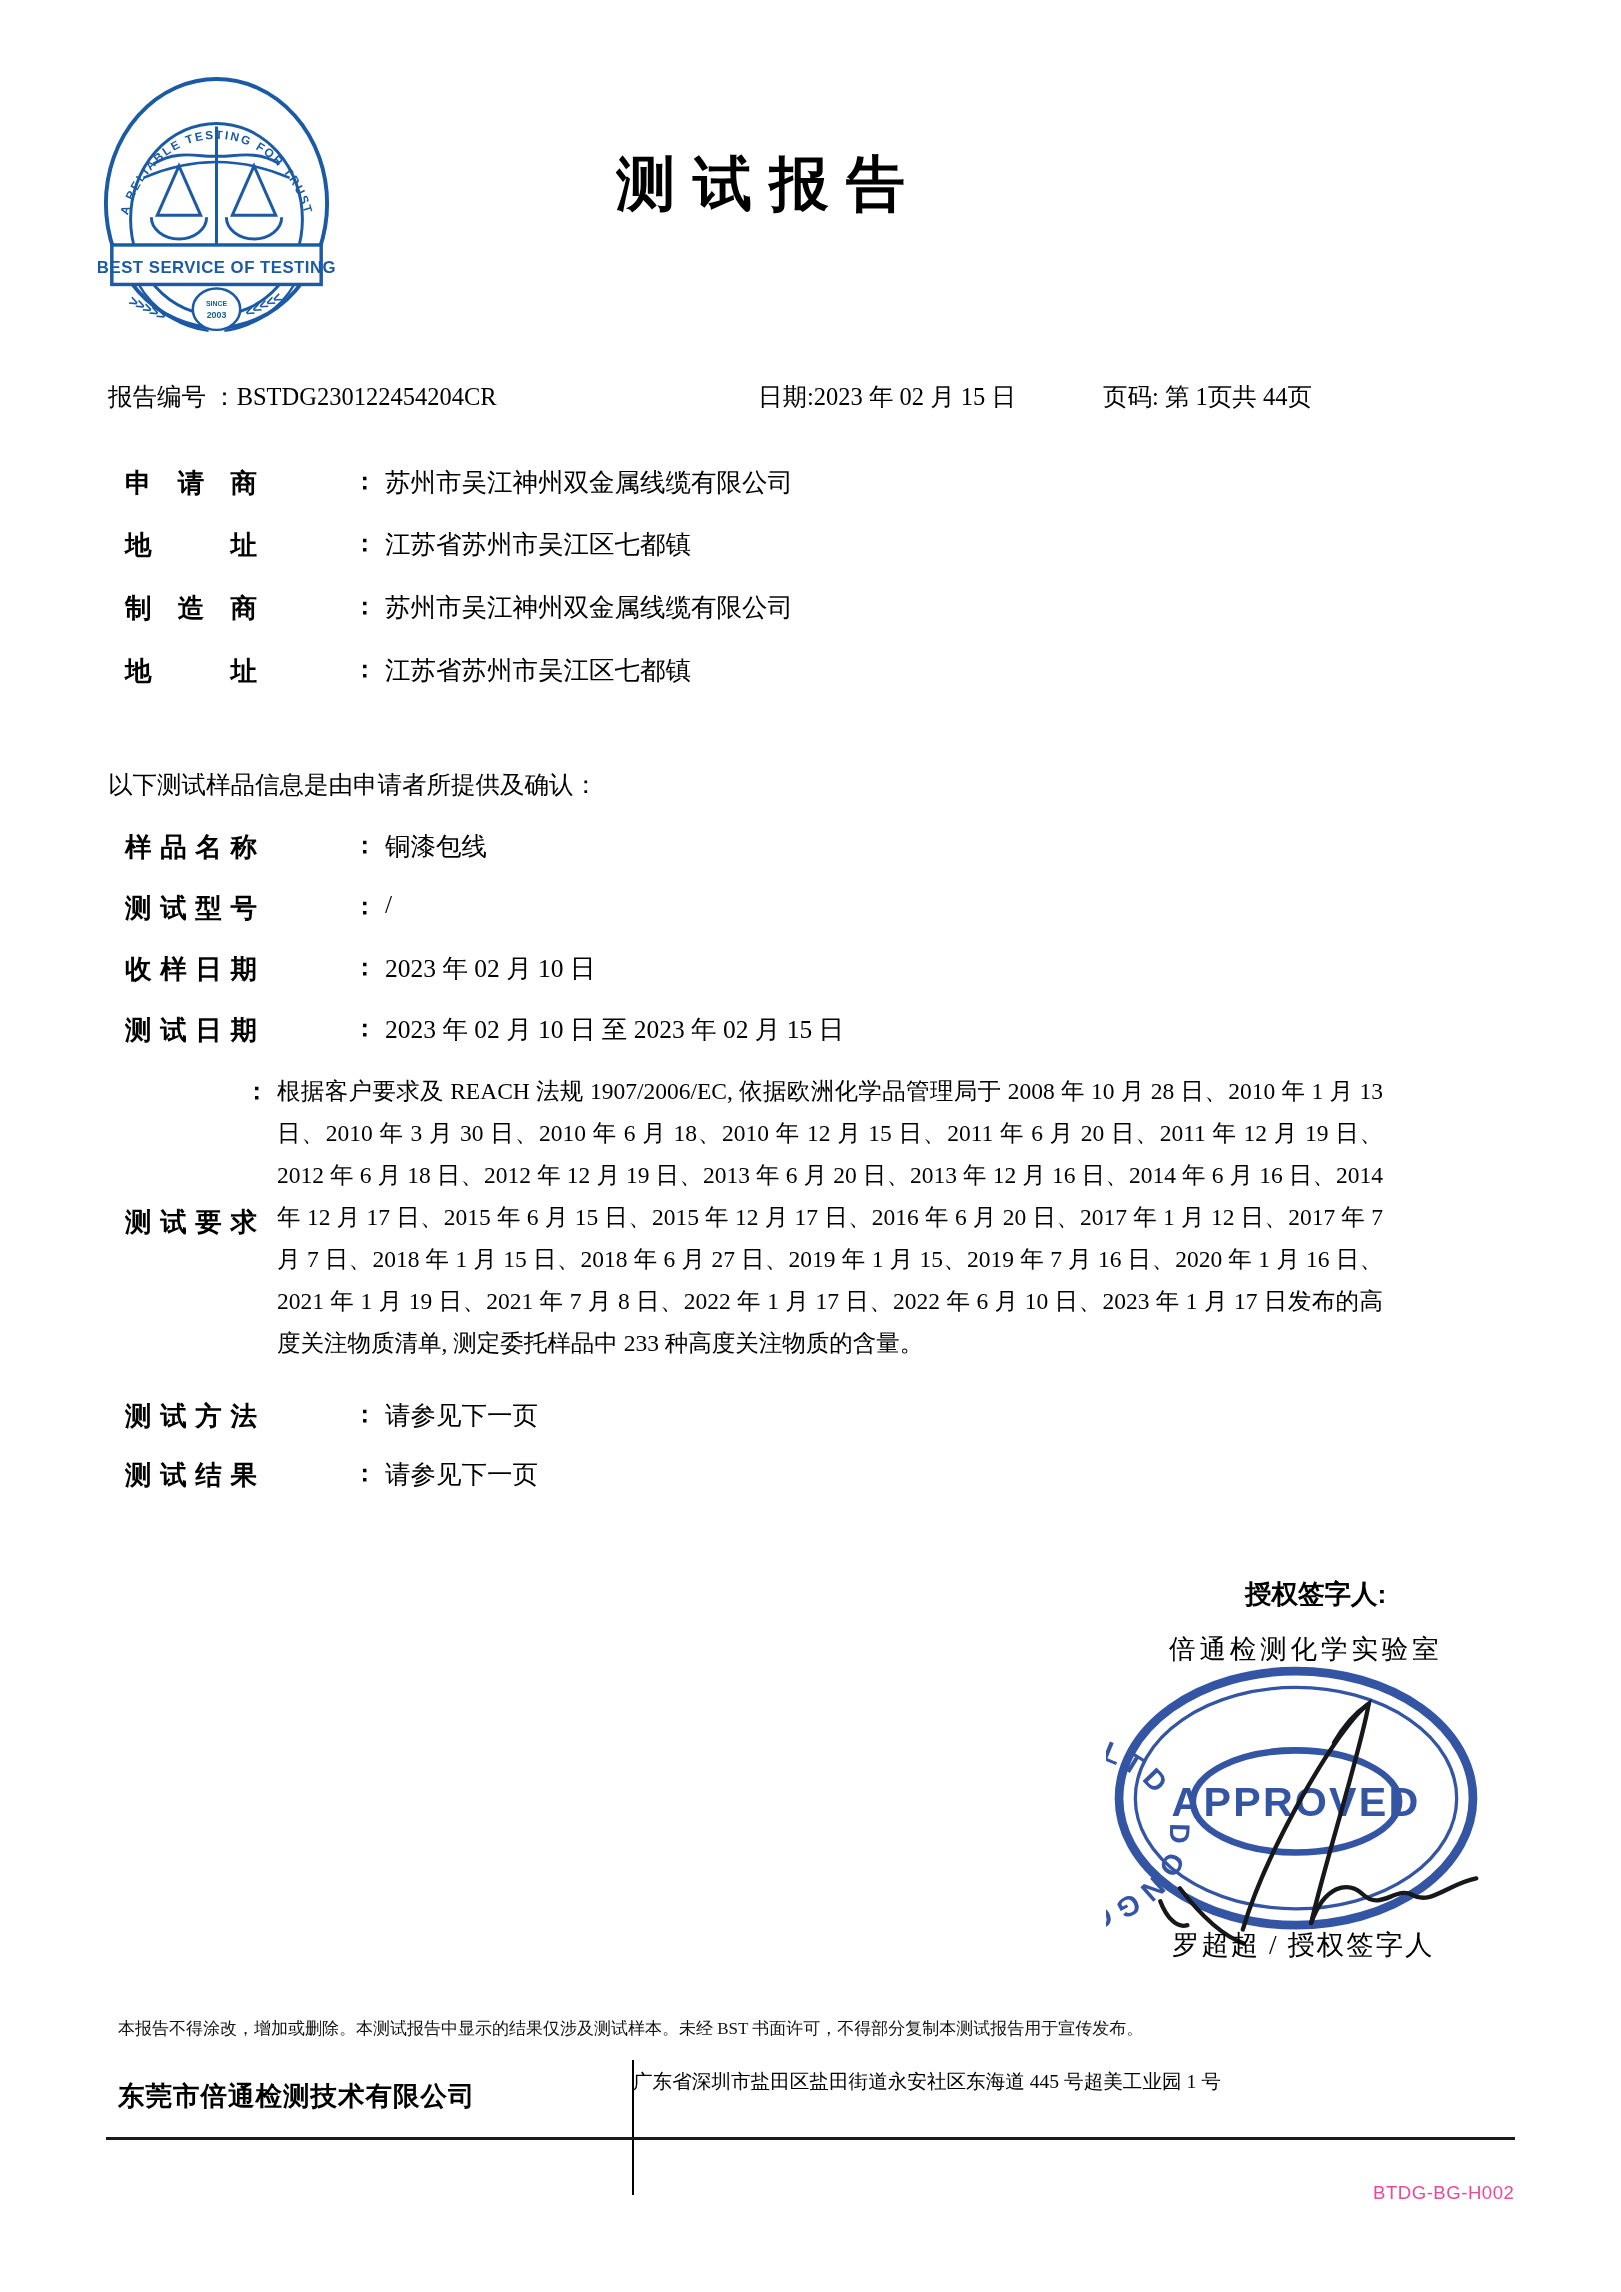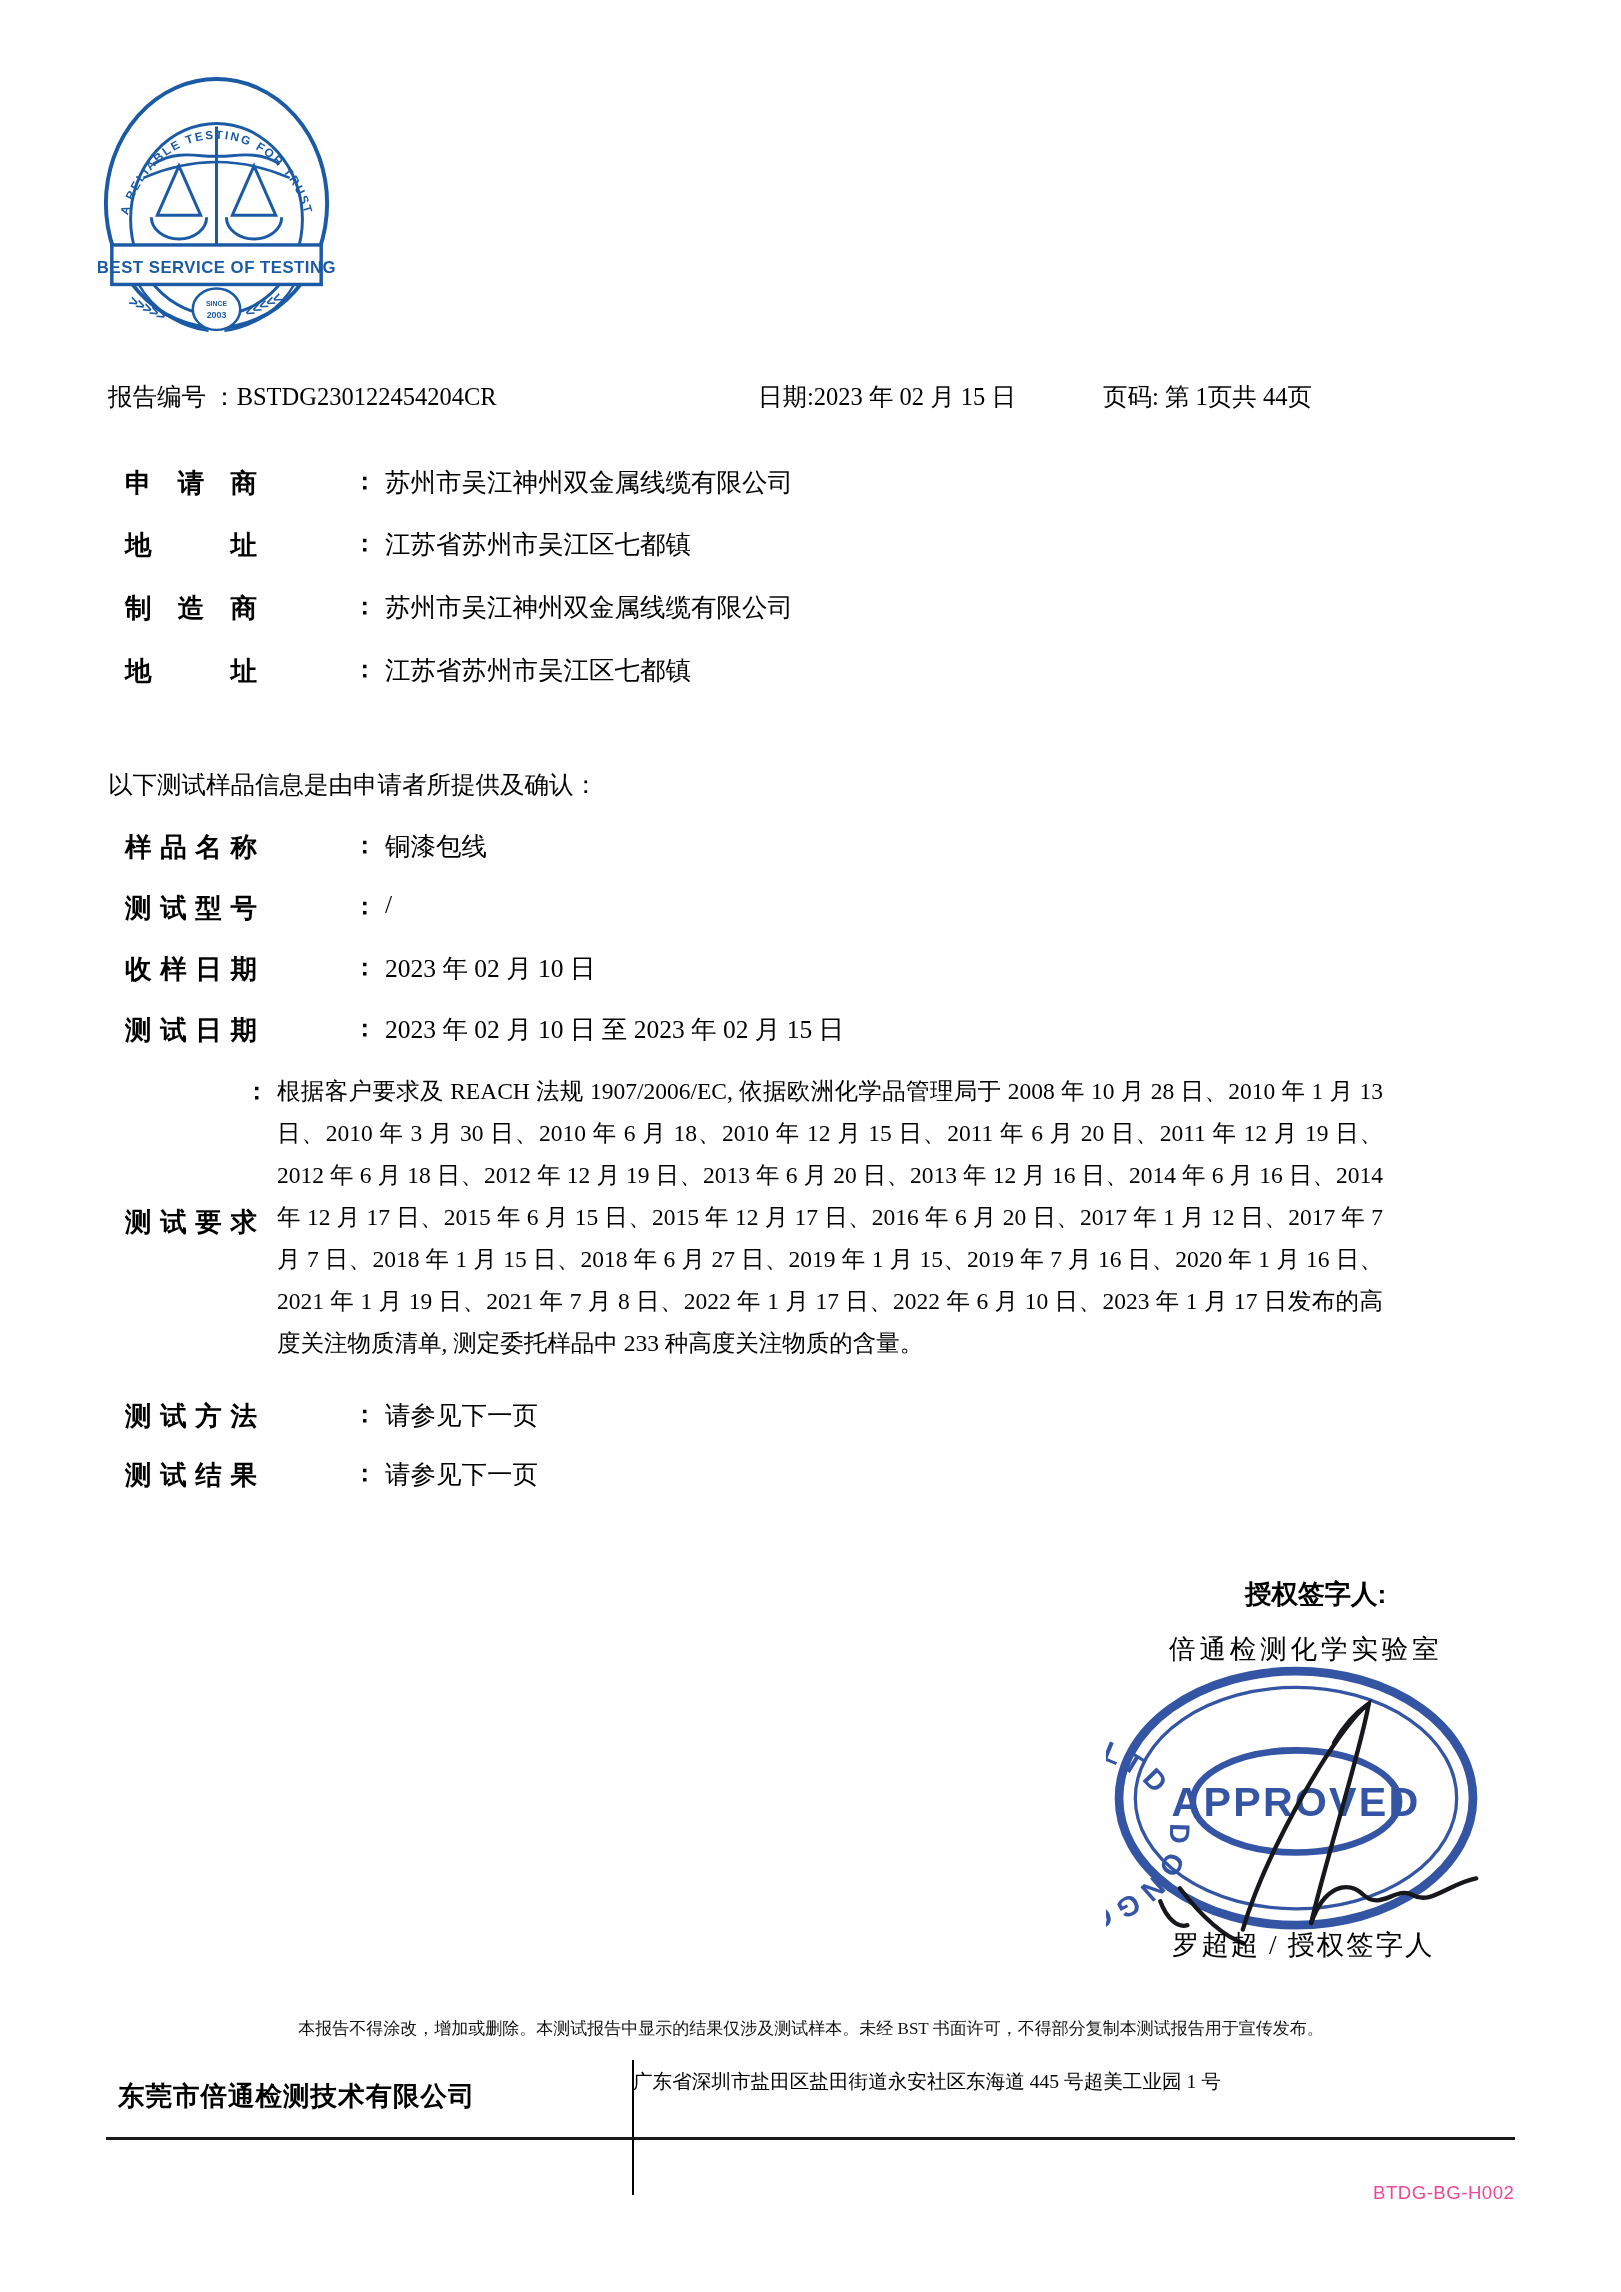--- a/index.html
+++ b/index.html
@@ -59,21 +59,21 @@
     font-family:"Liberation Sans", sans-serif;
     font-weight:bold;font-size:26.5px;
   }
   .lab-name{left:1169px;top:1631px;font-size:26.5px;letter-spacing:3.9px;}
   .stamp{left:1106px;top:1662px;width:380px;height:294px;}
   .signer{left:1172px;top:1927px;font-size:27.4px;letter-spacing:2px;}
 
   
   .disclaimer{
     left:118px;top:2017px;width:1386px;
-    text-align:center;font-size:17px;color:#111;
+    text-align:left;font-size:17px;color:#111;
   }
   .co-name{
     left:118px;top:2078px;
     font-family:"Liberation Sans", sans-serif;
     font-weight:bold;font-size:26.5px;letter-spacing:1px;text-align:right;
   }
   .addr1{left:633px;top:2068px;font-size:19.6px;white-space:nowrap;}
   .addr2{left:649px;top:2100px;font-size:19.6px;white-space:nowrap;}
   .v-div{left:632px;top:2060px;width:2px;height:135px;background:#000;}
   .h-rule{left:106px;top:2137px;width:1409px;height:2.9px;background:#1a1a1a;}
@@ -119,20 +119,21 @@
     </text>
     <g font-family="Liberation Sans, sans-serif" font-size="15" font-weight="bold" fill="#1b5aa5">
       <text x="30" y="238" transform="rotate(26 30 238)" letter-spacing="-1">&gt;&gt;&gt;&gt;&gt;</text>
       <text x="152" y="252" transform="rotate(-26 152 252)" letter-spacing="-1">&lt;&lt;&lt;&lt;&lt;</text>
     </g>
     <ellipse cx="120" cy="243" rx="24" ry="21" fill="#ffffff" stroke="#1b5aa5" stroke-width="2.5"></ellipse>
     <text x="120" y="240" text-anchor="middle" font-family="Liberation Sans, sans-serif" font-size="7" font-weight="bold" fill="#1b5aa5">SINCE</text>
     <text x="120" y="252" text-anchor="middle" font-family="Liberation Sans, sans-serif" font-size="9" font-weight="bold" fill="#1b5aa5">2003</text>
   </svg>
 
+  <div class="abs doc-title">测试报告</div>
 
   <div class="abs meta meta-report">
     <span>报告编号 ：</span><span>BSTDG230122454204CR</span>
   </div>
   <div class="abs meta meta-date">日期:2023 年 02 月 15 日</div>
   <div class="abs meta meta-page">页码: 第 1页共 44页</div>
 
   <div class="frow p-r1">
     <span class="flabel">申请商</span>
     <span class="fcolon">：</span>

